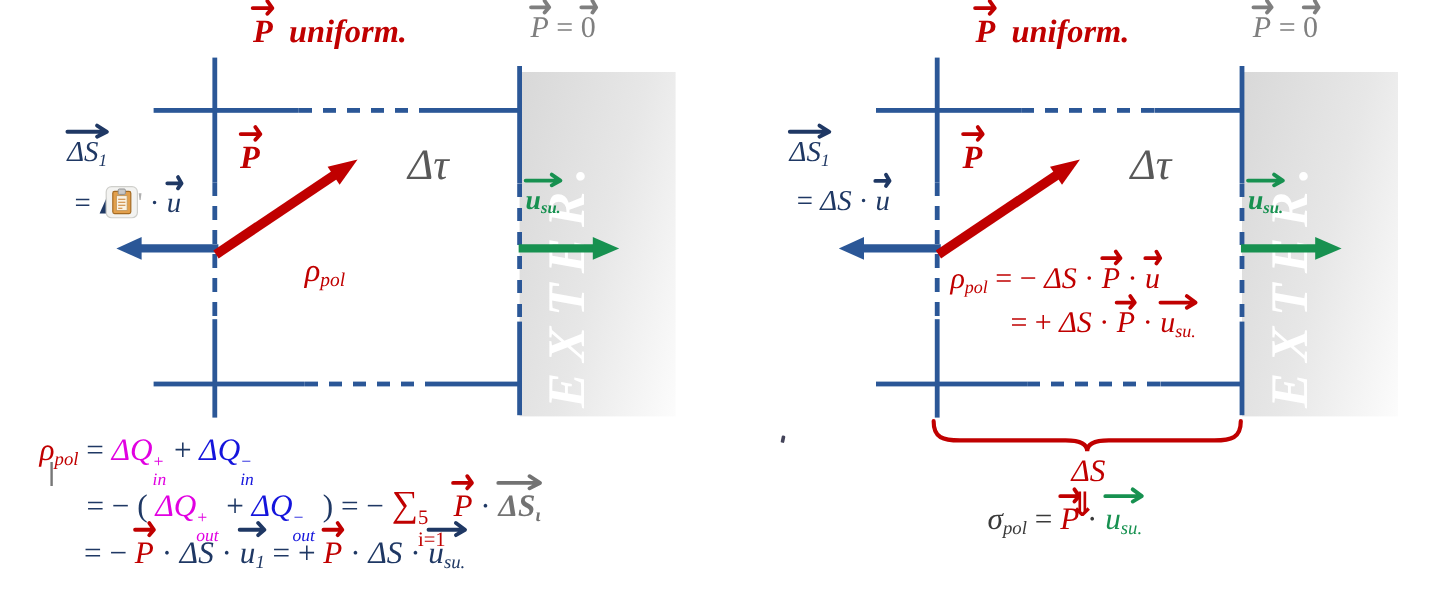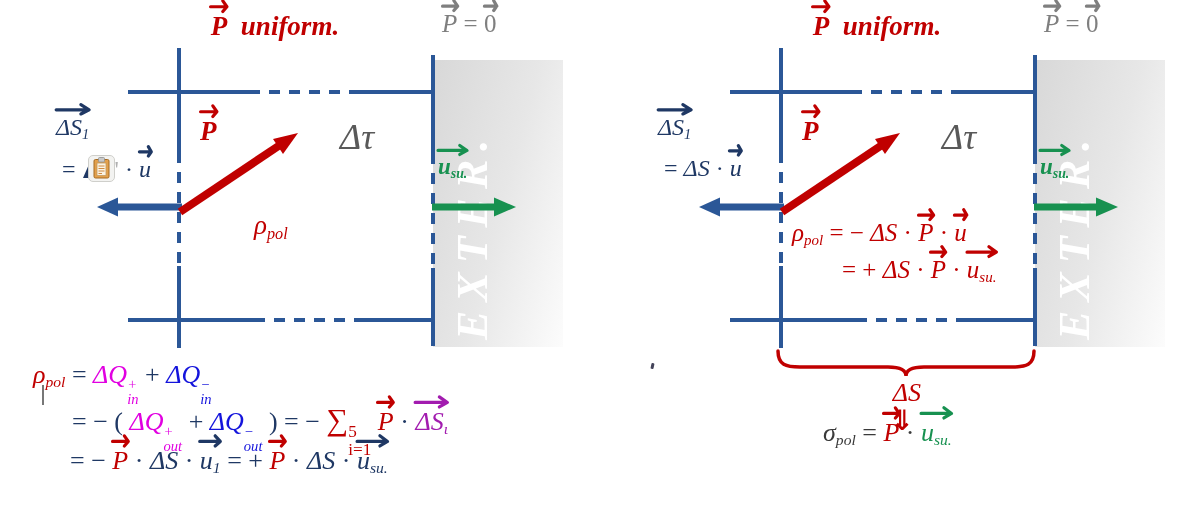--- a/index.html
+++ b/index.html
@@ -103,21 +103,21 @@
           </svg><span class="bx">P</span></span></div>
     <div class="eq" style="left:340px;top:116px;font-size:36px;"><span class="tok it" style="color: rgb(89, 89, 89);"><span class="bx">Δτ</span></span></div>
     <div class="eq" style="left:254px;top:210px;font-size:27px;"><span class="tok it" style="color: rgb(192, 0, 0);"><span class="bx">ρ</span><span class="sb">pol</span></span></div>
     <div class="eq" style="left:438px;top:154px;font-size:23px;"><span class="tok it bd vec" style="color: rgb(23, 145, 80);"><svg class="va" viewBox="0 0 60 24" preserveAspectRatio="none">
             <path d="M2 15 H57 M44 5 L58 15 L44 23" fill="none" stroke="currentColor" stroke-width="3.2" vector-effect="non-scaling-stroke" stroke-linecap="round" stroke-linejoin="round"></path>
           </svg><span class="bx">u</span><span class="sb">su.</span></span></div>
 
     <div class="eq" style="left:33px;top:360px;"><span class="tok it" style="color: rgb(192, 0, 0);"><span class="bx">ρ</span><span class="sb">pol</span></span><span class="tok" style="color: rgb(31, 56, 100);"><span class="bx"> = </span></span><span class="tok it" style="color: rgb(225, 0, 225);"><span class="bx">ΔQ</span><span class="ss"><span>+</span><span>in</span></span></span><span class="tok" style="color: rgb(31, 56, 100);"><span class="bx"> + </span></span><span class="tok it" style="color: rgb(20, 20, 220);"><span class="bx">ΔQ</span><span class="ss"><span>−</span><span>in</span></span></span></div>
     <div class="eq" style="left:72px;top:403px;"><span class="tok" style="color: rgb(31, 56, 100);"><span class="bx">= − ( </span></span><span class="tok it" style="color: rgb(225, 0, 225);"><span class="bx">ΔQ</span><span class="ss"><span>+</span><span>out</span></span></span><span class="tok" style="color: rgb(31, 56, 100);"><span class="bx"> + </span></span><span class="tok it" style="color: rgb(20, 20, 220);"><span class="bx">ΔQ</span><span class="ss"><span>−</span><span>out</span></span></span><span class="tok" style="color: rgb(31, 56, 100);"><span class="bx"> ) = − </span></span><span class="tok big" style="color: rgb(192, 0, 0);"><span class="bx">∑</span><span class="ss"><span>5</span><span>i=1</span></span></span><span class="tok" style="color: rgb(31, 56, 100);"><span class="bx"> </span></span><span class="tok it vec" style="color: rgb(192, 0, 0);"><svg class="va" viewBox="0 0 60 24" preserveAspectRatio="none">
             <path d="M2 15 H57 M44 5 L58 15 L44 23" fill="none" stroke="currentColor" stroke-width="3.2" vector-effect="non-scaling-stroke" stroke-linecap="round" stroke-linejoin="round"></path>
-          </svg><span class="bx">P</span></span><span class="tok" style="color: rgb(31, 56, 100);"><span class="bx"> · </span></span><span class="tok it vec" style="color: #a21caf;"><svg class="va" viewBox="0 0 60 24" preserveAspectRatio="none">
+          </svg><span class="bx">P</span></span><span class="tok" style="color: rgb(31, 56, 100);"><span class="bx"> · </span></span><span class="tok it vec" style="color: #737373; font-weight: bold;"><svg class="va" viewBox="0 0 60 24" preserveAspectRatio="none">
             <path d="M2 15 H57 M44 5 L58 15 L44 23" fill="none" stroke="currentColor" stroke-width="3.2" vector-effect="non-scaling-stroke" stroke-linecap="round" stroke-linejoin="round"></path>
           </svg><span class="bx">ΔS</span><span class="sb">ι</span></span></div>
     <div class="eq" style="left:70px;top:446px;"><span class="tok" style="color: rgb(31, 56, 100);"><span class="bx">= − </span></span><span class="tok it vec" style="color: rgb(192, 0, 0);"><svg class="va" viewBox="0 0 60 24" preserveAspectRatio="none">
             <path d="M2 15 H57 M44 5 L58 15 L44 23" fill="none" stroke="currentColor" stroke-width="3.2" vector-effect="non-scaling-stroke" stroke-linecap="round" stroke-linejoin="round"></path>
           </svg><span class="bx">P</span></span><span class="tok" style="color: rgb(31, 56, 100);"><span class="bx"> · </span></span><span class="tok it" style="color: rgb(31, 56, 100);"><span class="bx">ΔS</span></span><span class="tok" style="color: rgb(31, 56, 100);"><span class="bx"> · </span></span><span class="tok it vec" style="color: rgb(31, 56, 100);"><svg class="va" viewBox="0 0 60 24" preserveAspectRatio="none">
             <path d="M2 15 H57 M44 5 L58 15 L44 23" fill="none" stroke="currentColor" stroke-width="3.2" vector-effect="non-scaling-stroke" stroke-linecap="round" stroke-linejoin="round"></path>
           </svg><span class="bx">u</span><span class="sb">1</span></span><span class="tok" style="color: rgb(31, 56, 100);"><span class="bx"> = + </span></span><span class="tok it vec" style="color: rgb(192, 0, 0);"><svg class="va" viewBox="0 0 60 24" preserveAspectRatio="none">
             <path d="M2 15 H57 M44 5 L58 15 L44 23" fill="none" stroke="currentColor" stroke-width="3.2" vector-effect="non-scaling-stroke" stroke-linecap="round" stroke-linejoin="round"></path>
           </svg><span class="bx">P</span></span><span class="tok" style="color: rgb(31, 56, 100);"><span class="bx"> · </span></span><span class="tok it" style="color: rgb(31, 56, 100);"><span class="bx">ΔS</span></span><span class="tok" style="color: rgb(31, 56, 100);"><span class="bx"> · </span></span><span class="tok it vec" style="color: rgb(31, 56, 100);"><svg class="va" viewBox="0 0 60 24" preserveAspectRatio="none">
             <path d="M2 15 H57 M44 5 L58 15 L44 23" fill="none" stroke="currentColor" stroke-width="3.2" vector-effect="non-scaling-stroke" stroke-linecap="round" stroke-linejoin="round"></path>

